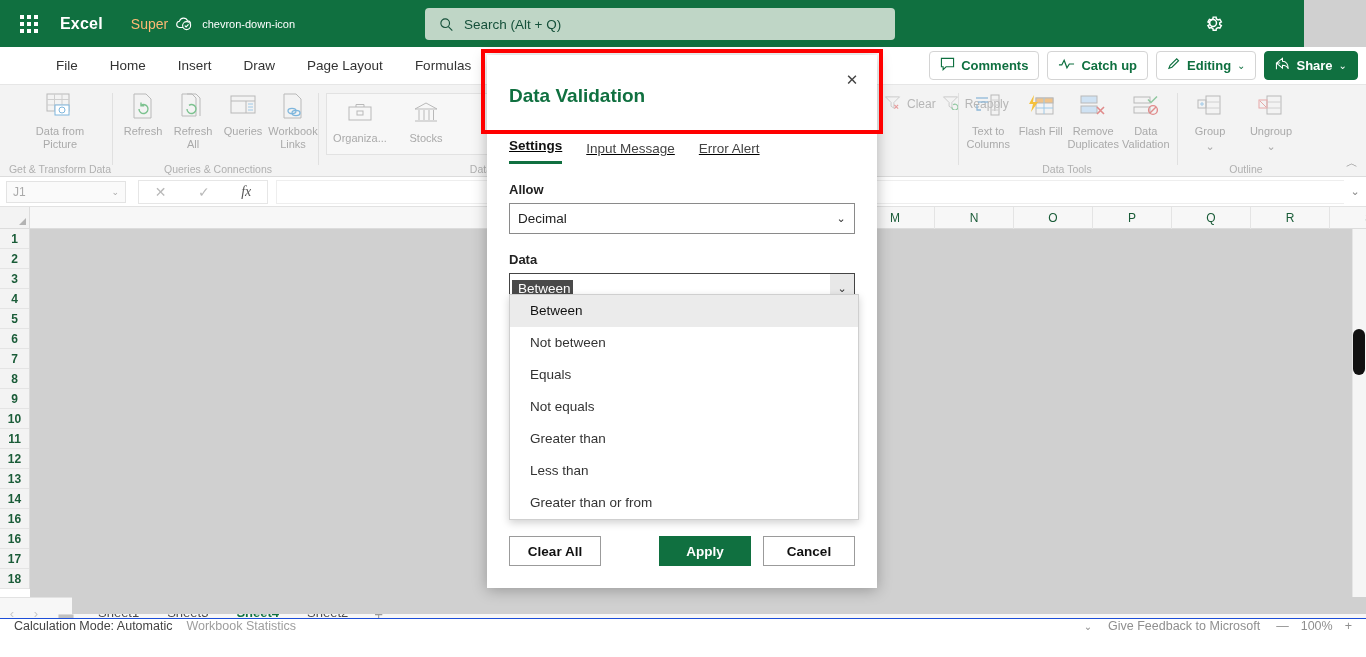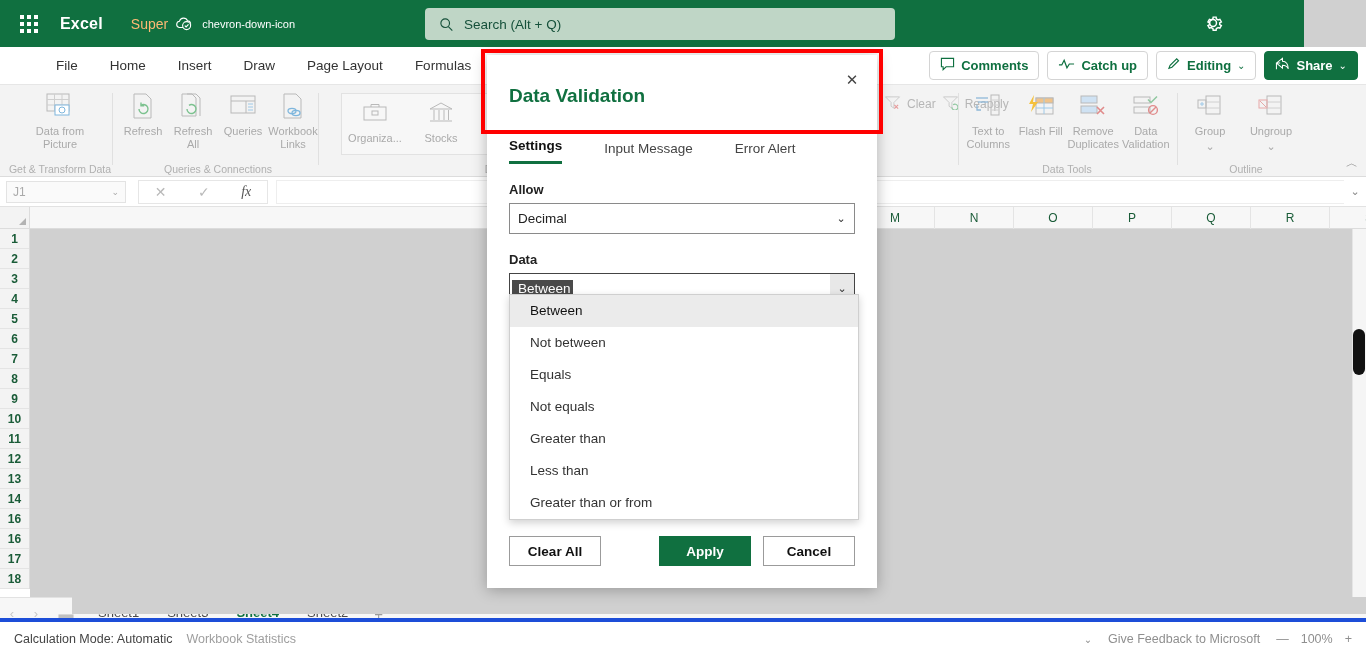--- a/index.html
+++ b/index.html
@@ -98,37 +98,37 @@
     border-top:1px solid #e2e2e2; display:flex; align-items:center; overflow:hidden;}
   .navarrow{ width:24px; text-align:center; color:#c8c8c8; font-size:13px; cursor:pointer;}
   .plusminus{ width:36px; text-align:center; color:#c0c0c0; font-size:15px; cursor:pointer;}
   .stab{ padding:0 14px; height:32px; line-height:30px; font-size:13px; color:#4a4a4a; cursor:pointer; white-space:nowrap;}
   .stab.active{ color:#0f7040; font-weight:bold; border-bottom:3px solid #107040;}
   .addsheet{ padding:0 12px; color:#9b9b9b; font-size:15px; cursor:pointer;}
   .sheetveil2{ position:absolute; left:72px; top:597px; width:1386px; height:17px; background:#d0d0d0;}
 
   
   .statusbar{ position:absolute; left:0; top:618px; width:1366px; height:28px; background:#fff;
-    border-top:4px solid #1d4ed8; display:flex; align-items:flex-end; font-size:12.5px; color:#444;}
+    border-top:1px solid #1d4ed8; display:flex; align-items:flex-start; font-size:12.5px; color:#444;}
   .st-item{ margin-left:14px; cursor:pointer;}
   .st-item.muted{ color:#9e9e9e;}
   .st-right{ margin-left:auto; display:flex; align-items:center; gap:16px; padding-right:14px; color:#8f8f8f;}
   .zoomctl{ display:flex; align-items:center; gap:12px;}
   .zoomctl span{ cursor:pointer;}
 
   
   .dialog{ position:absolute; left:487px; top:55px; width:390px; height:533px; background:#fff;
     box-shadow:0 2px 14px rgba(0,0,0,.28); z-index:50;}
   .dlg-hl{ position:absolute; left:481px; top:49px; width:402px; height:85px;
     border:4px solid #ff0000; z-index:60; pointer-events:none;}
   .dlg-head{ position:relative; height:75px;}
   .dlg-title{ position:absolute; left:22px; top:30px; font-size:19px; color:#107040; font-weight:bold;}
   .dlg-close{ position:absolute; right:14px; top:14px; width:22px;height:22px; display:flex;
     align-items:center; justify-content:center; color:#444; font-size:15px; cursor:pointer;}
-  .dlg-tabs{ display:flex; align-items:flex-end; height:34px; padding-left:22px; gap:42px;}
+  .dlg-tabs{ display:flex; align-items:flex-end; height:34px; padding-left:22px; gap:24px;text-decoration:underline;}
   .dtab{ font-size:13.5px; color:#444; cursor:pointer; padding-bottom:8px;}
   .dtab.active{ color:#111; font-weight:bold; border-bottom:3px solid #107040;}
   .dlg-body{ padding:18px 22px 0 22px;}
   .flabel{ font-size:13px; color:#222; font-weight:bold; margin-bottom:6px;}
   .fselect{ height:31px; border:1px solid #8a8a8a; background:#fff; display:flex; align-items:center;
     justify-content:space-between; padding:0 0 0 8px; font-size:13.5px; color:#222; cursor:pointer;}
   .fselect .cap{ font-size:11px; width:26px; text-align:center; color:#333;}
   .fselect.focused{ border:1px solid #444; padding-left:0;}
   .selhl{ background:#4a4a4a; color:#fff; padding:1px 2px 2px 6px; margin-left:2px;}
   .capbox{ width:24px; height:29px; background:#e8e8e8; display:flex; align-items:center; justify-content:center; font-size:11px; color:#333;}
@@ -298,21 +298,21 @@
               <ellipse cx="16" cy="21" rx="4" ry="2.6" fill="none" stroke="#7eb6dd" stroke-width="1.3"></ellipse>
             </svg>
           </span>
         <span class="lb">Workbook Links</span>
       </div>
     </div>
     <div class="glabel">Queries &amp; Connections</div>
   </div>
   <div class="vsep" style="left:318px;"></div>
 
-  <div class="rgroup" style="left:341px;width:180px;">
+  <div class="rgroup" style="left:326px;width:180px;">
     <div class="boxgrp" style="left:0;width:170px;">
       <div class="items" style="height:58px;padding-top:2px;">
         <div class="ritem wide">
           <span class="ic">
               <svg width="26" height="24" viewBox="0 0 26 24">
                 <rect x="2" y="6" width="22" height="13" fill="none" stroke="#b9b9b9"></rect>
                 <path d="M9 6V3.5h8V6" fill="none" stroke="#b9b9b9"></path>
                 <rect x="10" y="10" width="6" height="4" fill="none" stroke="#b9b9b9"></rect>
               </svg>
             </span>

